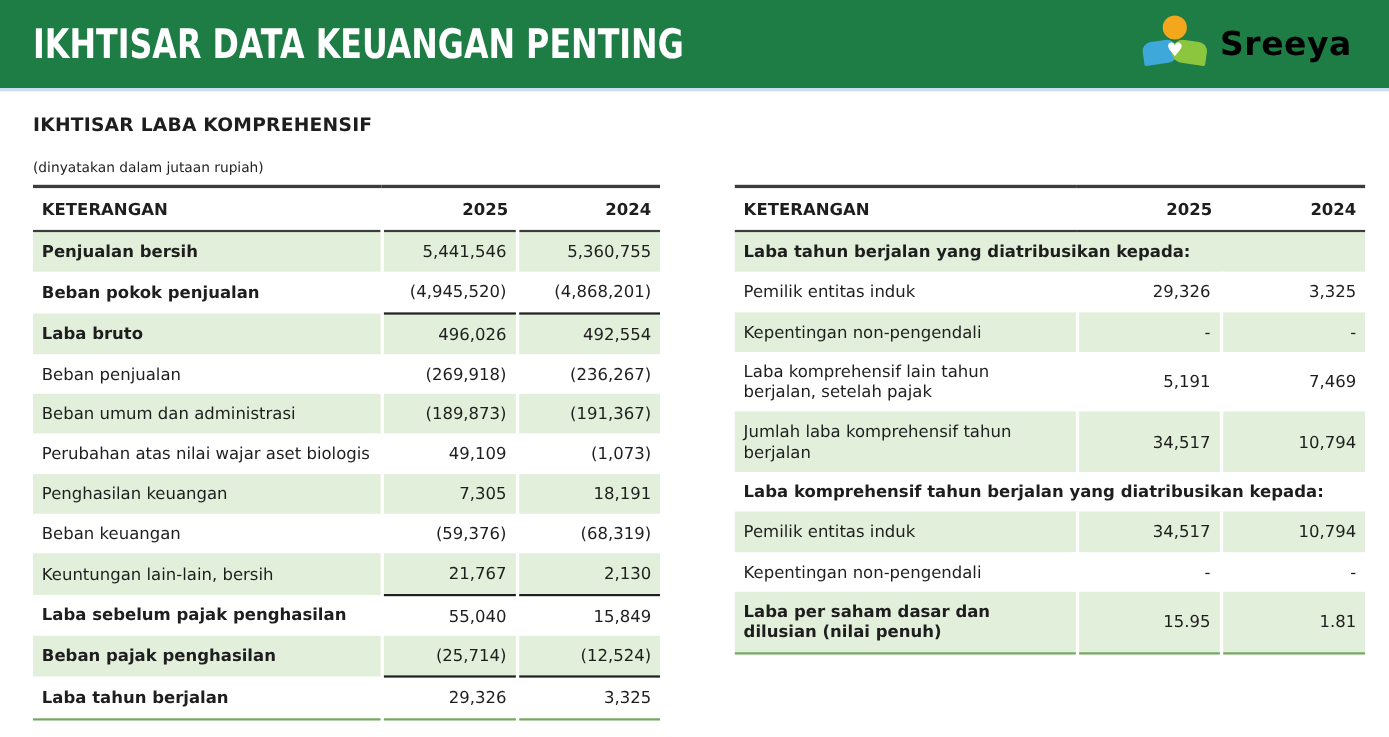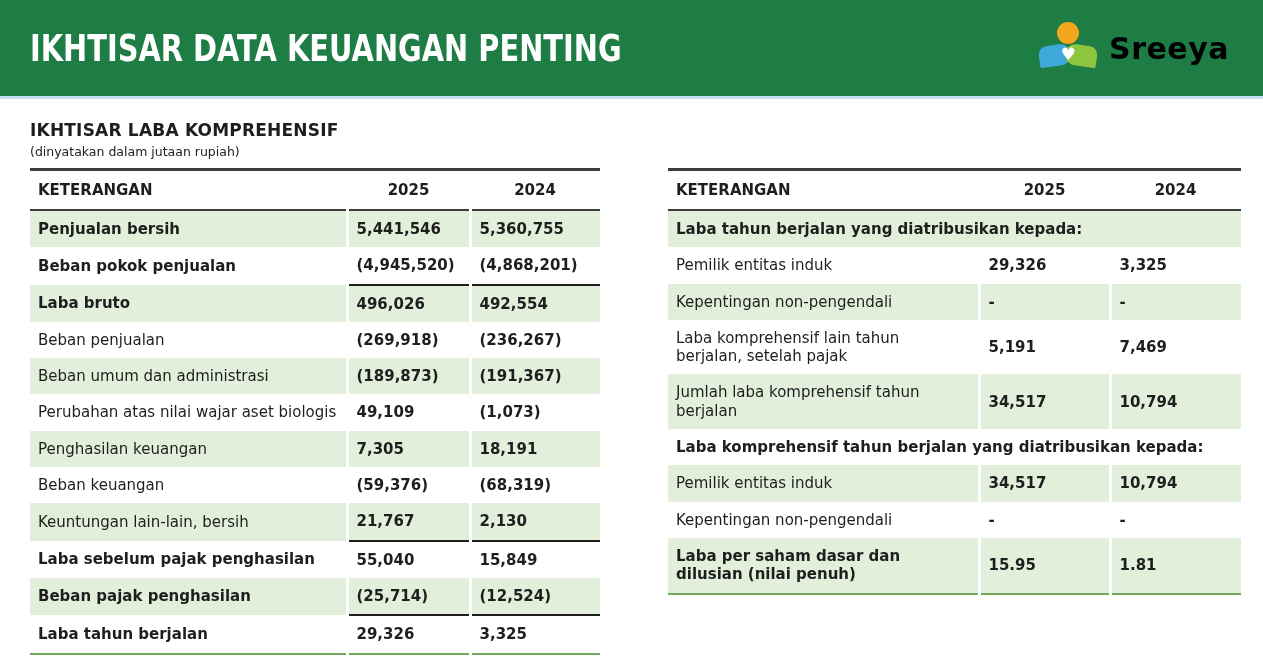--- a/index.html
+++ b/index.html
@@ -11,51 +11,51 @@
     --bottom-green:#72A95B;
     --text:#1E1E1E;
     --logo-orange:#F4A71D;
     --logo-blue:#3FA8DB;
     --logo-green:#8CC63F;
   }
   *{box-sizing:border-box;margin:0;padding:0;}
   html,body{width:1263px;height:670px;overflow:hidden;background:#fff;
     font-family:"DejaVu Sans","Liberation Sans",sans-serif;color:var(--text);}
   
-  .topbar{height:96px;background:var(--header-bar);display:flex;align-items:center;
+  .topbar{height:80px;background:var(--header-bar);display:flex;align-items:center;
     justify-content:space-between;padding:0 34px 0 30px;}
   .topbar-strip{height:3px;background:var(--under-strip);}
   .page-title{color:#fff;font-size:37px;font-weight:800;letter-spacing:0px;
     transform:scaleX(0.78);transform-origin:left center;white-space:nowrap;}
   .brand{display:flex;align-items:center;gap:12px;}
   .logo-mark{position:relative;width:58px;height:54px;flex:0 0 auto;}
   .logo-dot{position:absolute;left:18px;top:1px;width:22px;height:22px;border-radius:50%;
     background:var(--logo-orange);}
   .logo-leaf-blue{position:absolute;left:0px;top:24px;width:32px;height:21px;
     background:var(--logo-blue);border-radius:11px 14px 14px 2px;transform:rotate(-8deg);}
   .logo-leaf-green{position:absolute;left:26px;top:24px;width:32px;height:21px;
     background:var(--logo-green);border-radius:14px 11px 2px 14px;transform:rotate(8deg);}
   .logo-heart{position:absolute;left:20px;top:24px;width:18px;height:18px;color:#fff;
     font-size:17px;line-height:18px;text-align:center;}
   .brand-name{color:#000000;font-size:30px;font-weight:600;letter-spacing:0.5px;}
   
   .content{padding:21px 35px 0 30px;}
   .section-title{font-size:17px;font-weight:800;letter-spacing:0.2px;}
-  .section-subtitle{font-size:12.5px;margin-top:4px;color:#222;}
+  .section-subtitle{font-size:12.5px;margin-top:20px;color:#222;}
   .tables{display:flex;gap:68px;align-items:flex-start;margin-top:9px;}
   table{border-collapse:collapse;table-layout:fixed;font-size:15px;}
   .table-left{width:570px;}
   .table-right{width:573px;}
   th{font-weight:800;font-size:15px;padding:10px 8px;
     border-top:3px solid var(--dark-line);border-bottom:2.5px solid var(--dark-line);}
   th.label{text-align:left;}
-  th.num{text-align:center;}
+  th.num{text-align:right;}
   td{padding:9px 8px;line-height:1.22;vertical-align:middle;}
   td.label{text-align:left;}
-  td.num{border-left:3px solid #fff;font-weight:700;}
+  td.num{text-align:right;border-left:3px solid #fff;font-weight:400;}
   tr.green td{background:var(--row-green);}
   tr.bold td.label{font-weight:700;}
   tr.subtotal td.num{border-bottom:2px solid var(--subtotal-line);}
   tr.last td{border-bottom:2.5px solid var(--bottom-green);}
   td.section{font-weight:700;}
 </style>
 </head>
 <body>
 
 <header class="topbar">

